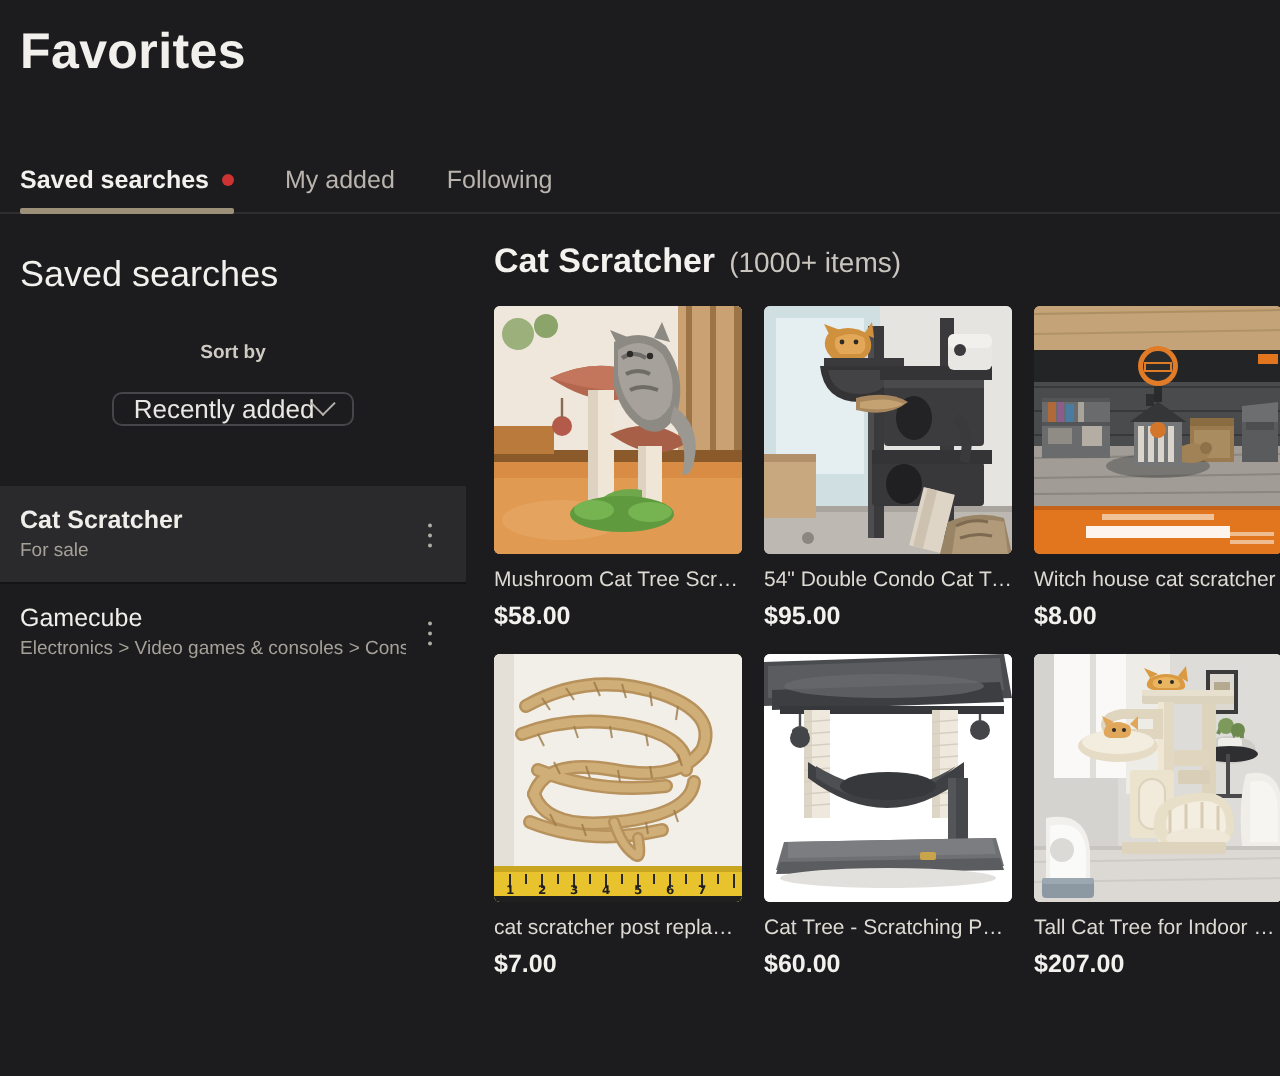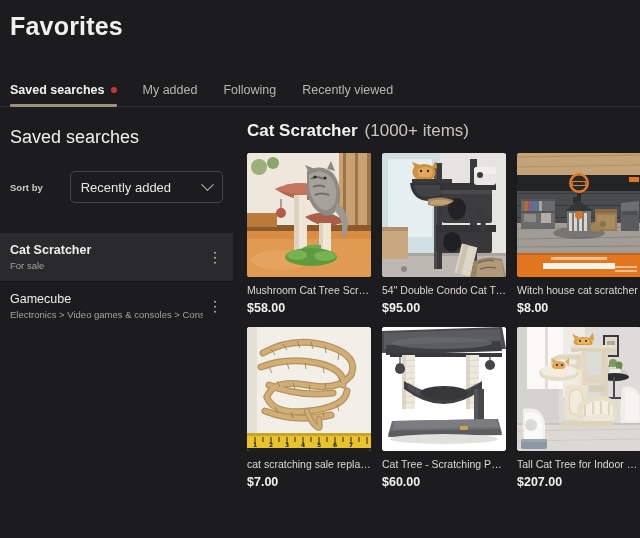--- a/index.html
+++ b/index.html
@@ -88,22 +88,23 @@
   .section-title {
     font-size: 18px;
     font-weight: 400;
     color: #f2f0ed;
     padding-left: 10px;
     line-height: 24px;
   }
   .sort-row {
     display: flex;
     align-items: center;
-    gap: 27px;
+    gap: 14px;
     padding: 22px 10px 16px 10px;
+    flex-direction: column;
   }
   .sort-label {
     font-size: 9.5px;
     font-weight: bold;
     color: #cfcbc4;
     white-space: nowrap;
   }
   .sort-select {
     flex: 1;
     height: 32px;
@@ -185,21 +186,21 @@
     align-items: baseline;
     gap: 7px;
     padding-bottom: 12px;
   }
   .results-title {
     font-size: 17px;
     font-weight: bold;
     color: #f4f2ef;
   }
   .results-count {
-    font-size: 17px;
+    font-size: 14px;
     color: #c9c5be;
     text-align: right;
   }
 
   .grid {
     display: grid;
     grid-template-columns: repeat(3, 124px);
     gap: 11px 11px;
     width: 500px;
   }
@@ -242,23 +243,20 @@
   <div class="tabs">
     <div class="tab active">
       <span>Saved searches</span>
       <span class="tab-dot"></span>
     </div>
     <div class="tab">
       <span>My added</span>
     </div>
     <div class="tab">
       <span>Following</span>
-    </div>
-    <div class="tab">
-      <span>Recently viewed</span>
     </div>
   </div>
 
   <div class="body-split">
 
     <div class="left-col">
       <div class="section-title">Saved searches</div>
 
       <div class="sort-row">
         <div class="sort-label">Sort by</div>
@@ -531,21 +529,21 @@
                 <text x="6" y="120">1</text>
                   <text x="22" y="120">2</text>
                   <text x="38" y="120">3</text>
                 <text x="54" y="120">4</text>
                   <text x="70" y="120">5</text>
                   <text x="86" y="120">6</text>
                 <text x="102" y="120">7</text>
               </g>
             </svg>
           </div>
-          <div class="card-title">cat scratching sale repla…</div>
+          <div class="card-title">cat scratcher post repla…</div>
           <div class="card-price">$7.00</div>
         </div>
 
         <div class="card">
           <div class="thumb">
             <svg viewBox="0 0 124 124" preserveAspectRatio="none">
               <rect x="0" y="0" width="124" height="124" fill="#f3f2f0"></rect>
               <rect x="0" y="0" width="124" height="124" fill="#ffffff"></rect>
               <path d="M0 4 L120 0 L124 22 L0 26 Z" fill="#4a4b4e"></path>
               <path d="M2 6 L118 2 L120 18 L2 22 Z" fill="#5b5c5f"></path>

